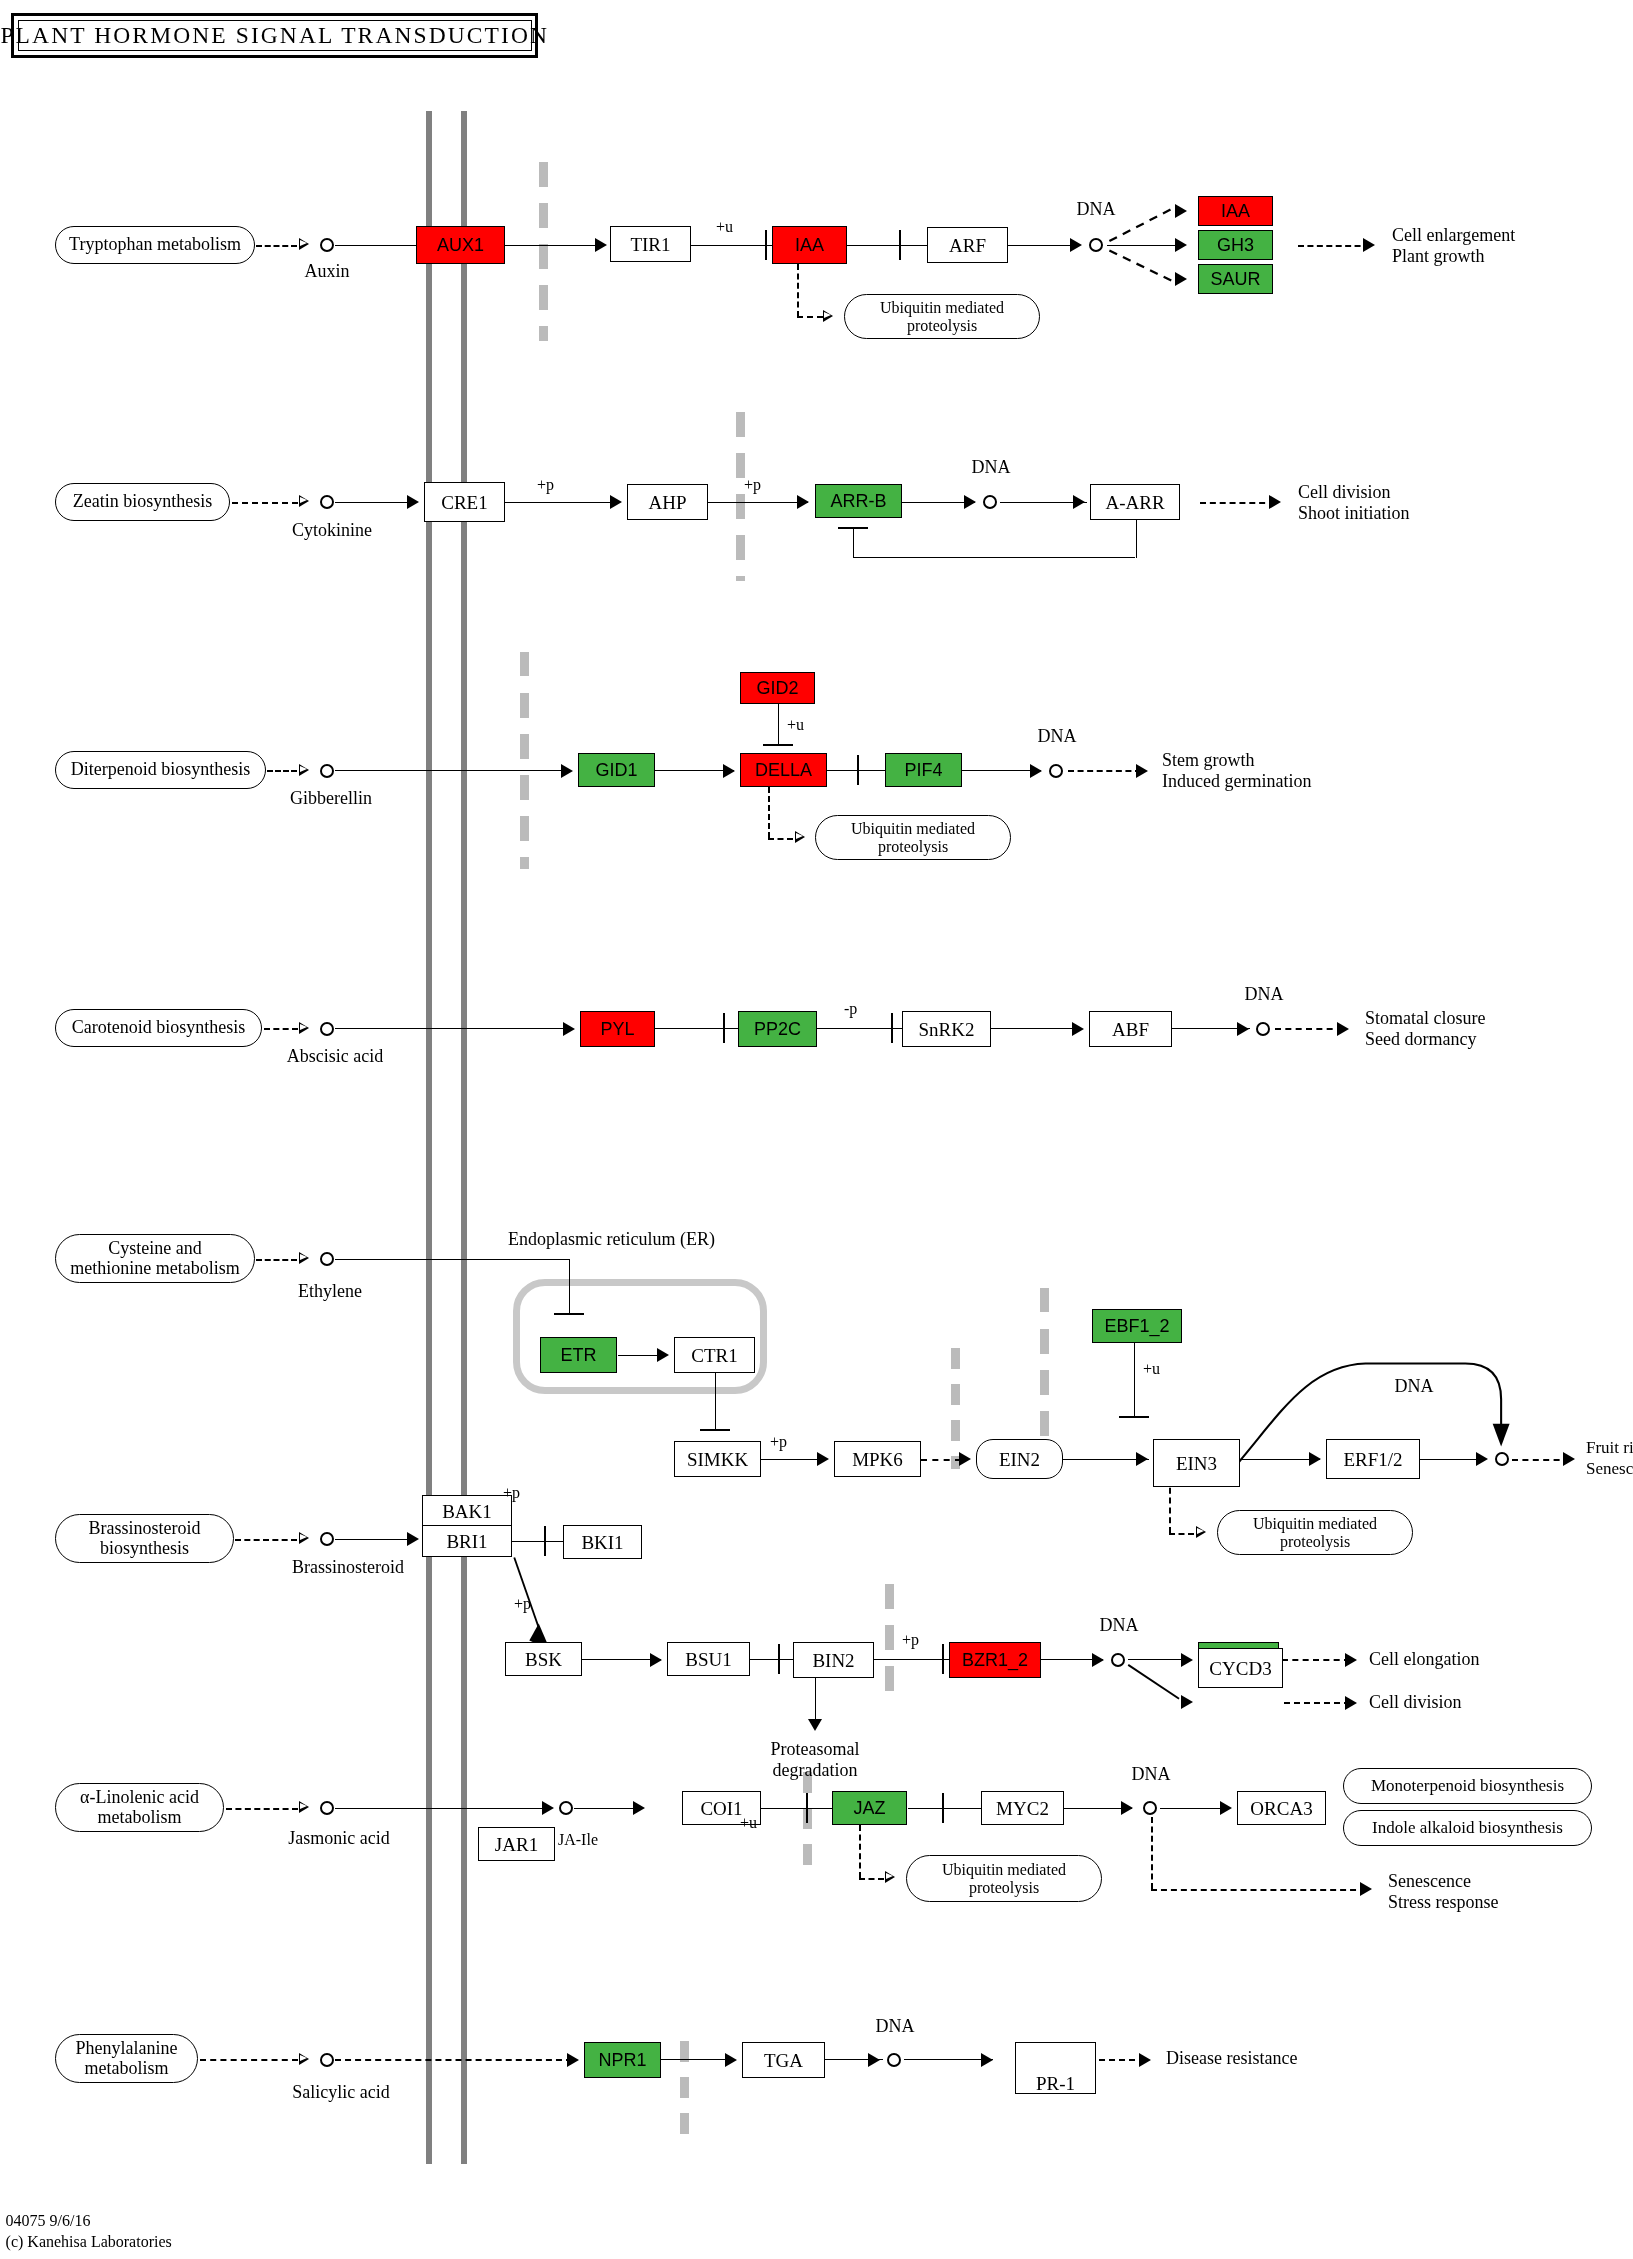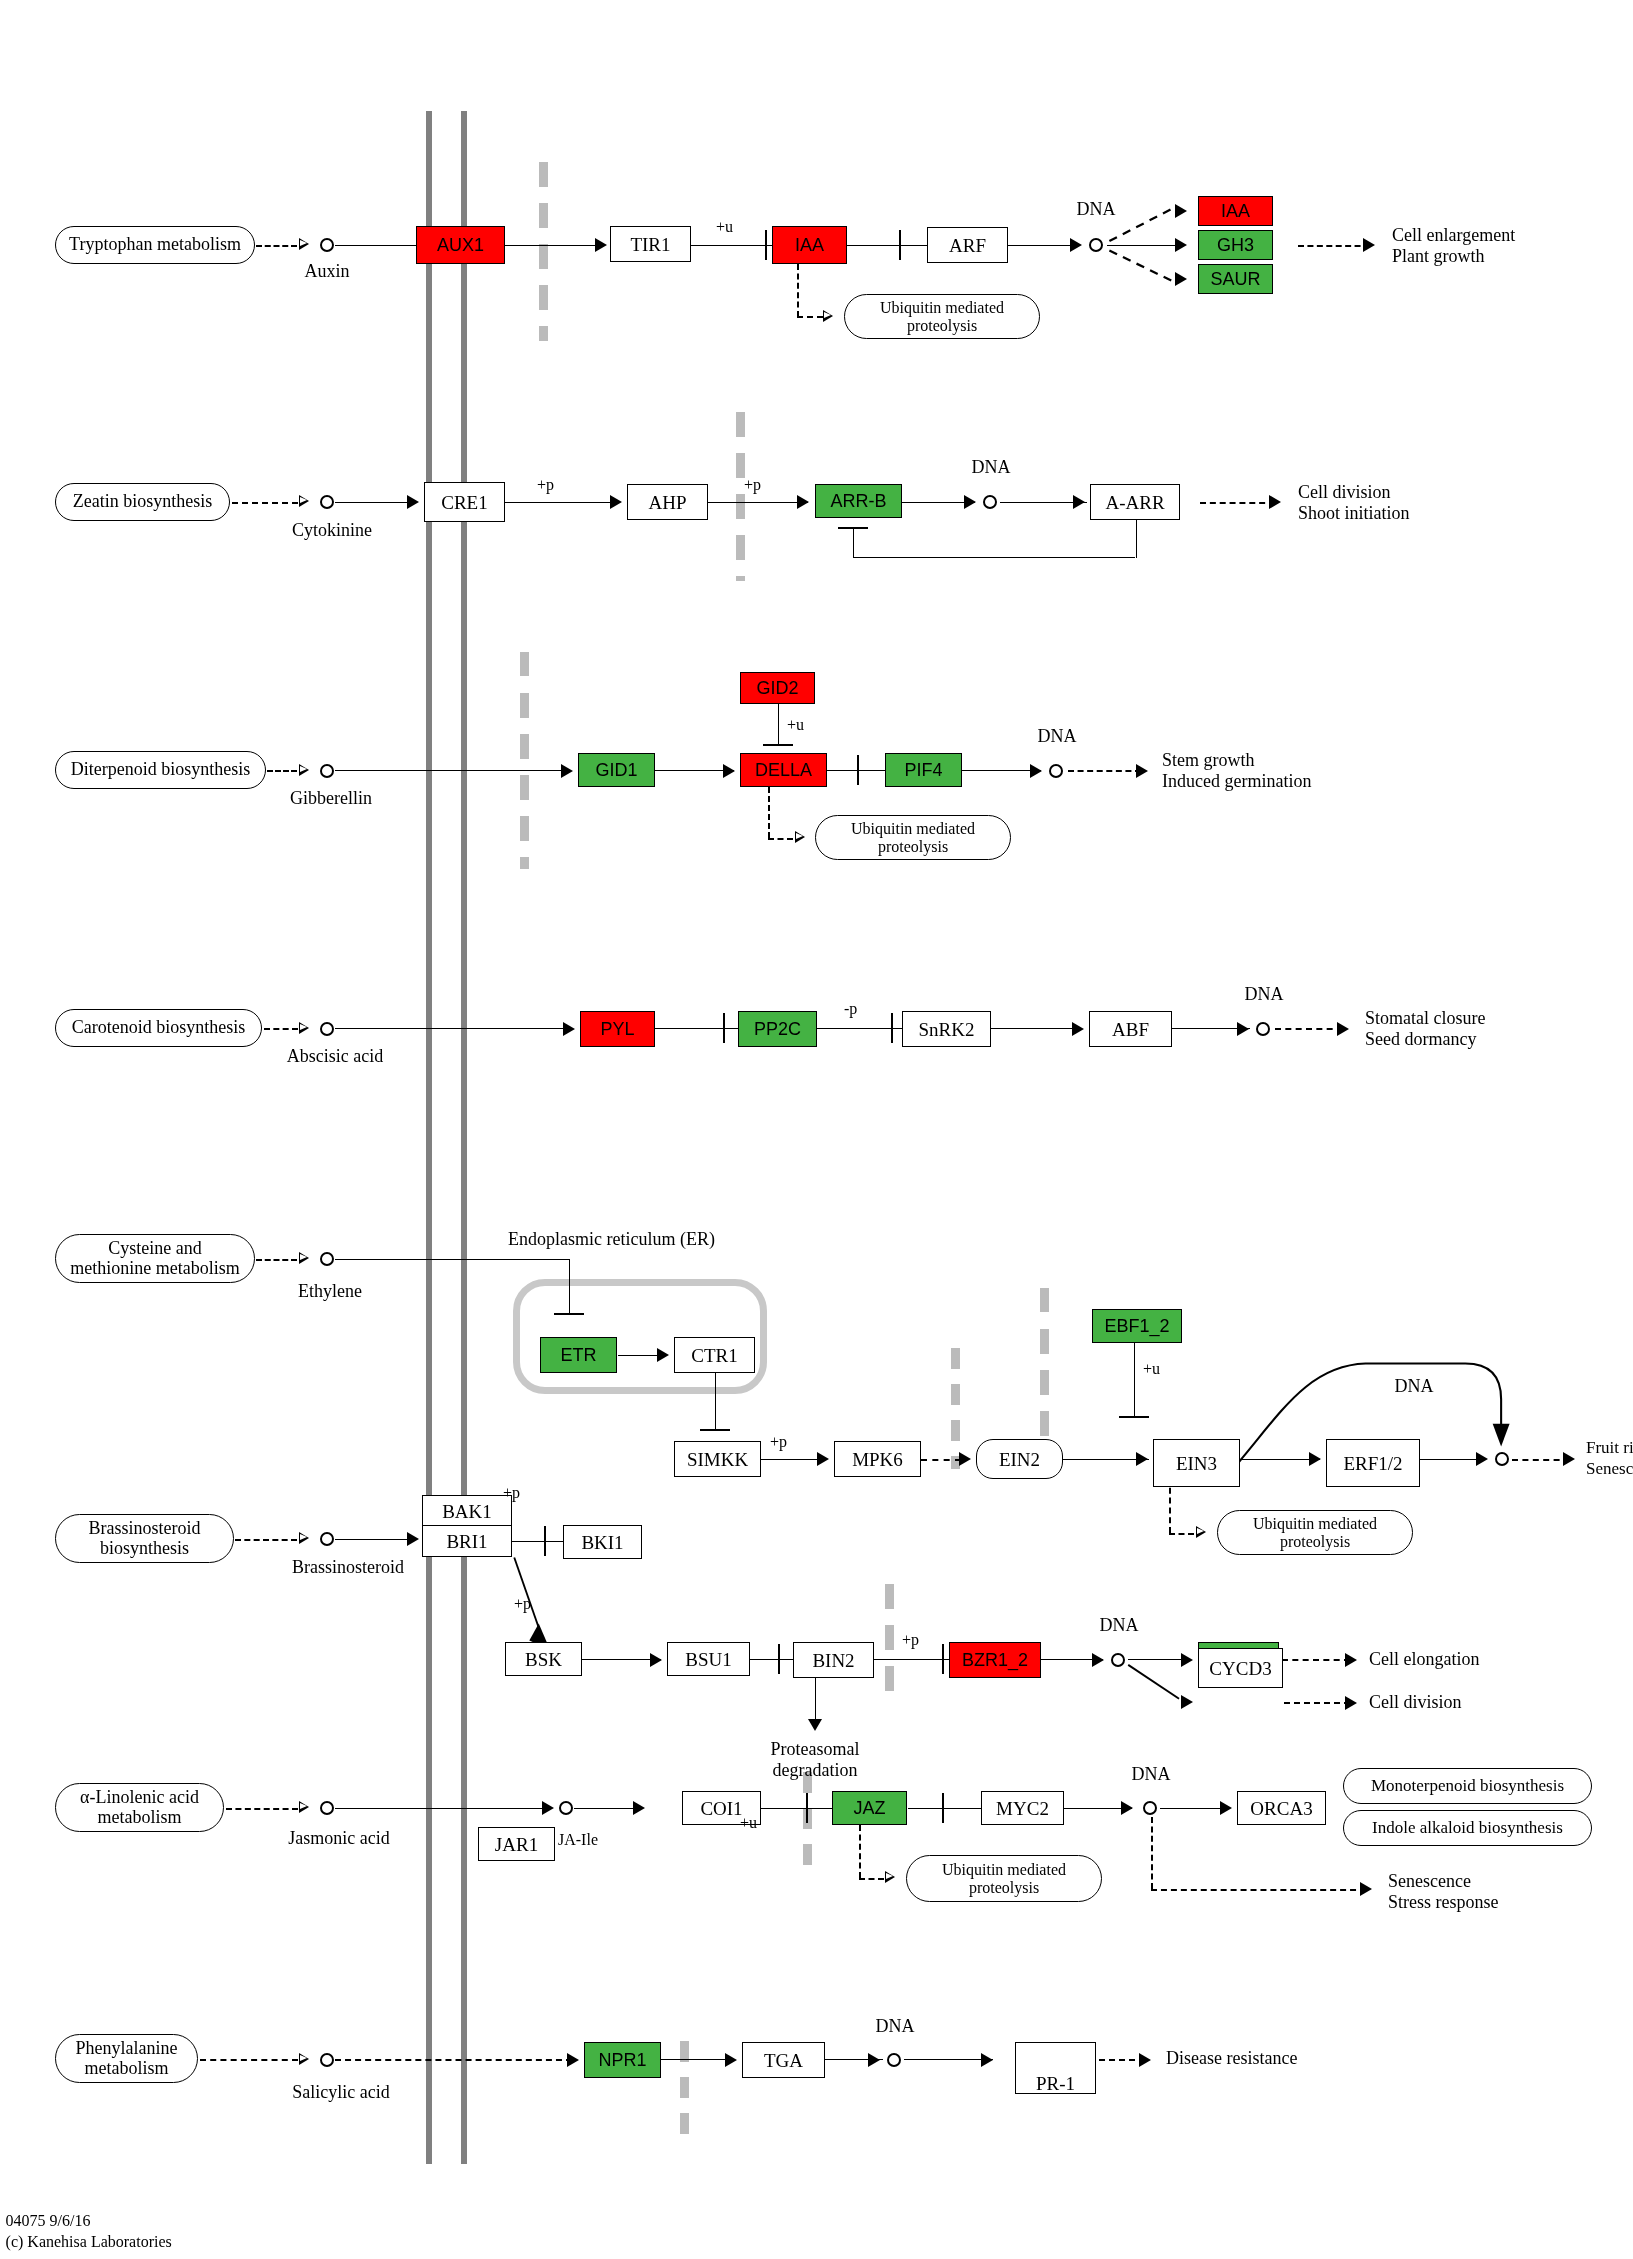--- a/index.html
+++ b/index.html
@@ -63,20 +63,25 @@
   .er{position:absolute;border:7.5px solid #c8c8c8;border-radius:32px;background:transparent;z-index:0;box-sizing:border-box;}
 
   .footer{position:absolute;left:5.6px;font-size:16px;line-height:1.25;}
   svg.ov{position:absolute;left:0;top:0;width:1634px;height:2260px;overflow:visible;z-index:3;pointer-events:none;}
 </style>
 </head>
 <body>
 
 <div id="canvas">
 
+  <div class="title-box">
+    <div class="title-inner">
+      <span class="title-text">PLANT  HORMONE  SIGNAL  TRANSDUCTION</span>
+    </div>
+  </div>
 
   <div class="membrane" style="left:426px;top:111px;height:2053px;"></div>
   <div class="membrane" style="left:461px;top:111px;height:2053px;"></div>
 
   <div class="nucbar" style="left:539px;top:162px;height:179px;"></div>
   <div class="nucbar" style="left:736px;top:412px;height:169px;"></div>
   <div class="nucbar" style="left:520px;top:652px;height:217px;"></div>
   <div class="nucbar sm2" style="left:951px;top:1348px;height:121px;"></div>
   <div class="nucbar" style="left:1040px;top:1288px;height:205px;"></div>
   <div class="nucbar" style="left:885px;top:1584px;height:122px;"></div>
@@ -310,21 +315,21 @@
     <span>EIN3</span>
   </div>
   <div class="node gene green" style="left:1092px;top:1309px;width:90px;height:34px;">
     <span>EBF1_2</span>
   </div>
   <div class="v" style="left:1134px;top:1343px;height:73px;"></div>
   <div class="tbar" style="left:1119px;top:1416px;width:30px;height:2.4px;"></div>
   <div class="lbl sm" style="left:1143px;top:1360px;">+u</div>
   <div class="h" style="left:1239px;top:1459px;width:81px;"></div>
   <div class="ar r" style="left:1309px;top:1452px;"></div>
-  <div class="node" style="left:1326px;top:1439px;width:94px;height:48px;">
+  <div class="node" style="left:1326px;top:1439px;width:94px;height:40px;">
     <span>ERF1/2</span>
   </div>
   <div class="h" style="left:1420px;top:1459px;width:66px;"></div>
   <div class="ar r" style="left:1476px;top:1452px;"></div>
   <div class="lbl c" style="left:1414px;top:1377px;">DNA</div>
   <div class="circ" style="left:1495px;top:1452px;"></div>
   <div class="hd" style="left:1512px;top:1459px;width:58px;"></div>
   <div class="ar r" style="left:1563px;top:1452px;"></div>
   <div class="lbl" style="left:1586px;top:1439px;font-size:17px;">Fruit ripening</div>
   <div class="lbl" style="left:1586px;top:1460px;font-size:17px;">Senescence</div>

